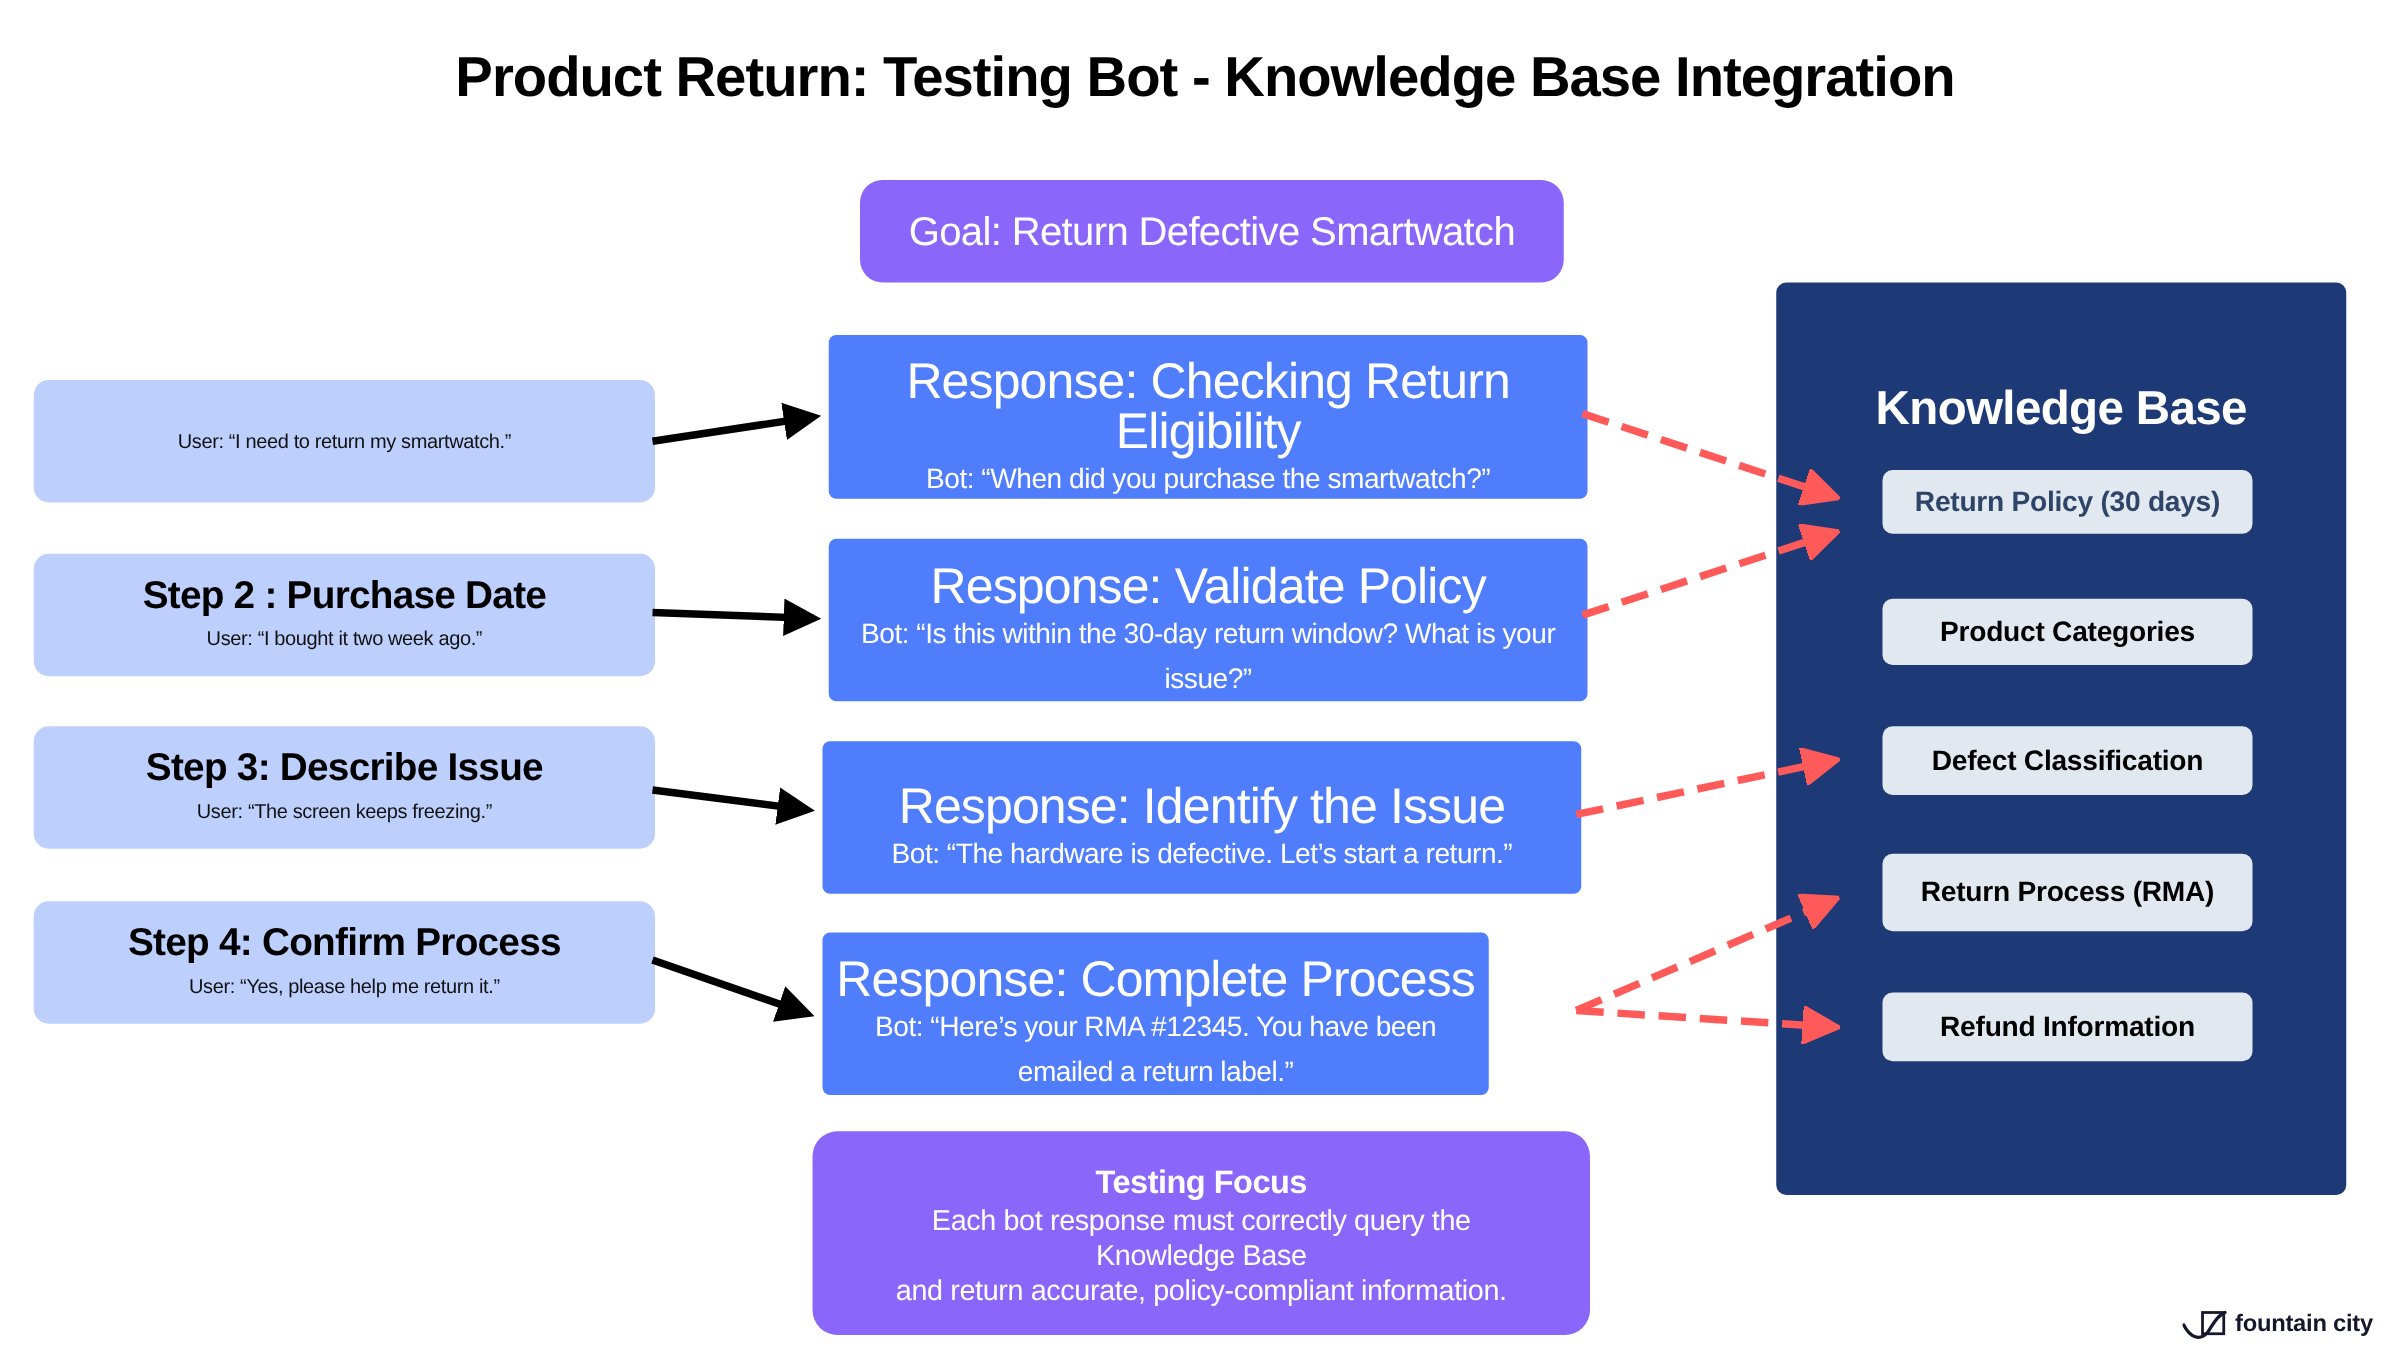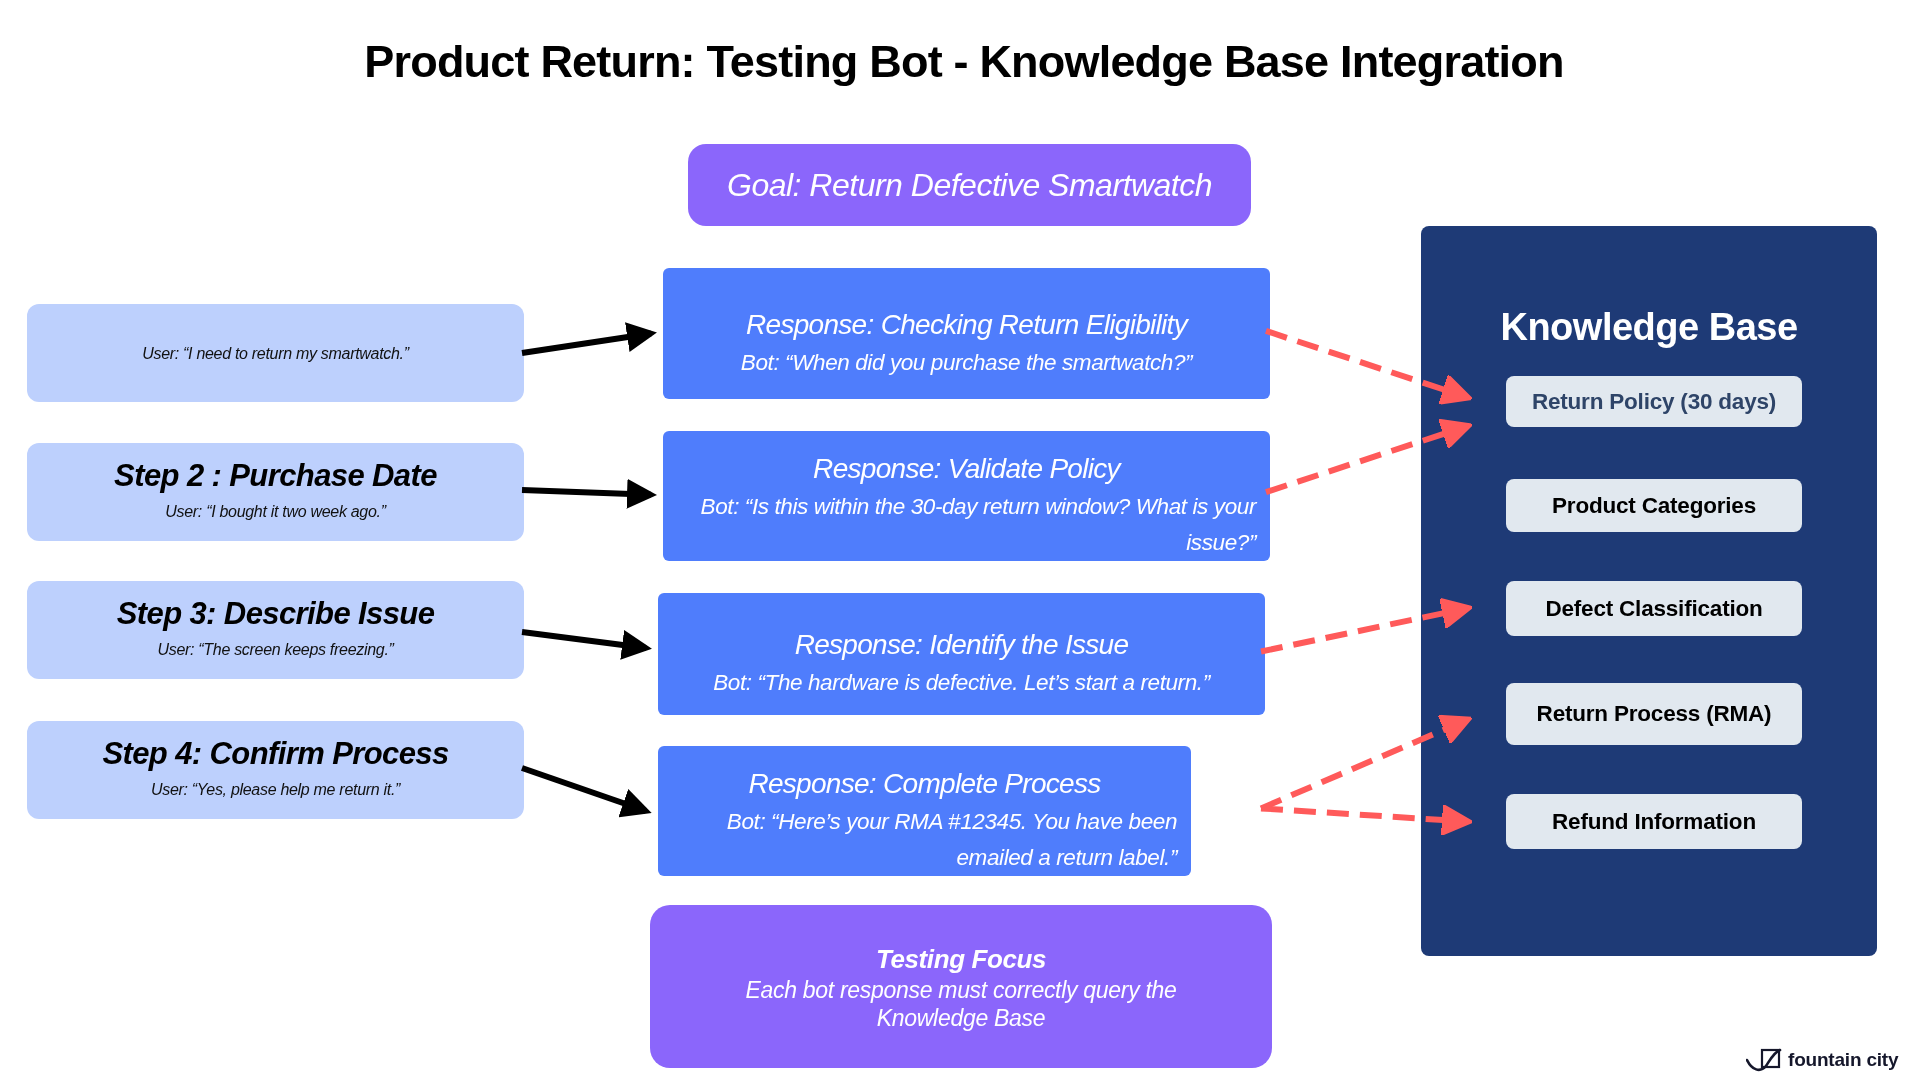--- a/index.html
+++ b/index.html
@@ -6,28 +6,28 @@
   body {
     width: 1920px; height: 1080px; position: relative; overflow: hidden;
     background: #ffffff;
     font-family: "Liberation Sans", sans-serif;
   }
   .title {
     position: absolute; left: 0; top: 36px; width: 1928px; text-align: center;
     font-size: 45px; font-weight: bold; color: #000; letter-spacing: -0.8px;
   }
   .box { position: absolute; box-sizing: border-box; display: flex; flex-direction: column;
-         align-items: center; justify-content: center; text-align: right; font-style: italic; }
+         align-items: center; justify-content: center; text-align: center; }
   .step { background: #BDD0FD; border-radius: 12px; left: 27px; width: 497px; height: 98px; color: #000; }
   .step .h { font-size: 31px; font-weight: bold; letter-spacing: -0.6px; line-height: 38px; }
   .step .s { font-size: 16px; letter-spacing: -0.3px; line-height: 30px; margin-top: 2px; color: #111; }
   .goal { background: #8B66FB; border-radius: 18px; left: 688px; top: 144px; width: 563px; height: 82px;
           color: #fff; font-size: 32px; letter-spacing: -0.5px; }
   .resp { background: #4F7DFC; border-radius: 6px; color: #fff; }
-  .resp .h { font-size: 28px; letter-spacing: -0.7px; line-height: 40px; margin-top: 18px; }
+  .resp .h { font-size: 40px; letter-spacing: -0.7px; line-height: 40px; margin-top: 18px; }
   .resp .s { font-size: 22.5px; letter-spacing: -0.4px; line-height: 36px; padding: 0 14px; }
   .focus { background: #8B66FB; border-radius: 20px; left: 650px; top: 905px; width: 622px; height: 163px; color: #ffffff; }
   .focus .h { font-size: 26px; font-weight: bold; letter-spacing: -0.4px; line-height: 34px; }
   .focus .s { font-size: 23px; letter-spacing: -0.3px; line-height: 28px; }
   .kb { position: absolute; left: 1421px; top: 226px; width: 456px; height: 730px; background: #1E3A76; border-radius: 8px; }
   .kb-title { position: absolute; left: 0; width: 100%; top: 306px; text-align: center; color: #fff;
               font-size: 38px; font-weight: bold; letter-spacing: -0.5px; }
   .kb-item { position: absolute; left: 1506px; width: 296px; background: #E1E8EF; border-radius: 8px;
              display: flex; align-items: center; justify-content: center; font-size: 22.5px; font-weight: bold;
              color: #000; letter-spacing: -0.2px; }
@@ -73,20 +73,21 @@
 </div>
 <div class="box resp" style="left:658px;top:746px;width:533px;height:130px">
   <div class="h">Response: Complete Process</div>
   <div class="s">Bot: “Here’s your RMA #12345. You have been emailed a return label.”</div>
 </div>
 
 <div class="box focus">
   <div class="h">Testing Focus</div>
   <div class="s">Each bot response must correctly query the</div>
   <div class="s">Knowledge Base</div>
+  <div class="s">and return accurate, policy-compliant information.</div>
 </div>
 
 <div class="kb"></div>
 <div class="kb-title" style="left:1421px;width:456px;top:306px">Knowledge Base</div>
 <div class="kb-item first" style="top:376px;height:51px">Return Policy (30 days)</div>
 <div class="kb-item" style="top:479px;height:53px">Product Categories</div>
 <div class="kb-item" style="top:581px;height:55px">Defect Classification</div>
 <div class="kb-item" style="top:683px;height:62px">Return Process (RMA)</div>
 <div class="kb-item" style="top:794px;height:55px">Refund Information</div>
 

